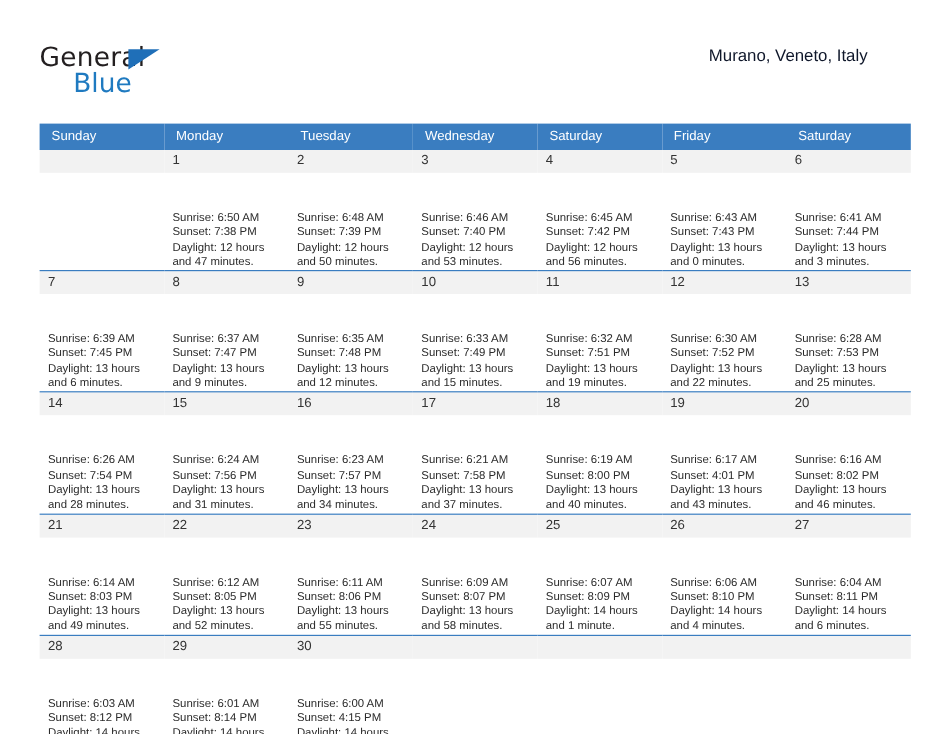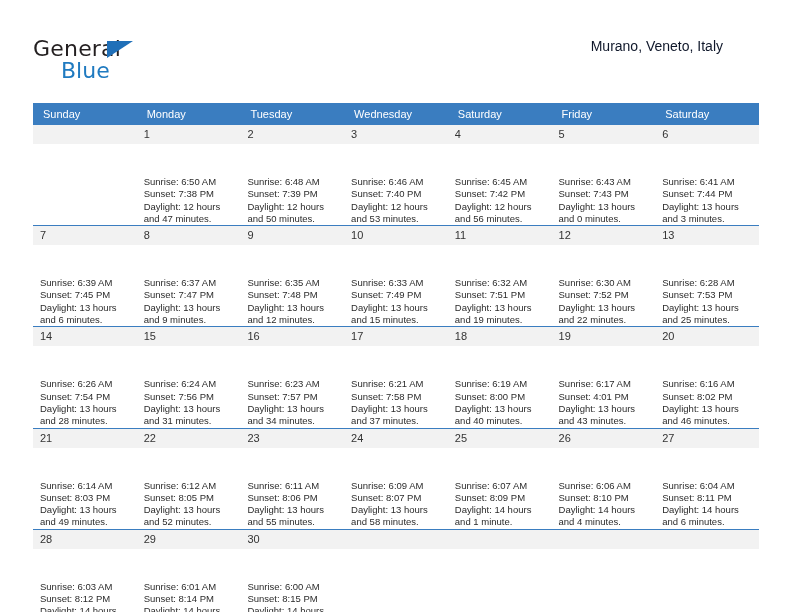--- a/index.html
+++ b/index.html
@@ -444,21 +444,21 @@
               <div>Sunrise: 6:01 AM</div>
               <div>Sunset: 8:14 PM</div>
               <div>Daylight: 14 hours</div>
               <div>and 12 minutes.</div>
             </div>
           </td>
           <td>
             <div class="daynum">30</div>
             <div class="cellbody">
               <div>Sunrise: 6:00 AM</div>
-              <div>Sunset: 8:15 PM</div>
+              <div>Sunset: 4:15 PM</div>
               <div>Daylight: 14 hours</div>
               <div>and 15 minutes.</div>
             </div>
           </td>
           <td class="empty-cell">
             <div class="daynum empty"></div>
             <div class="cellbody">
               <div></div>
               <div></div>
               <div></div>

